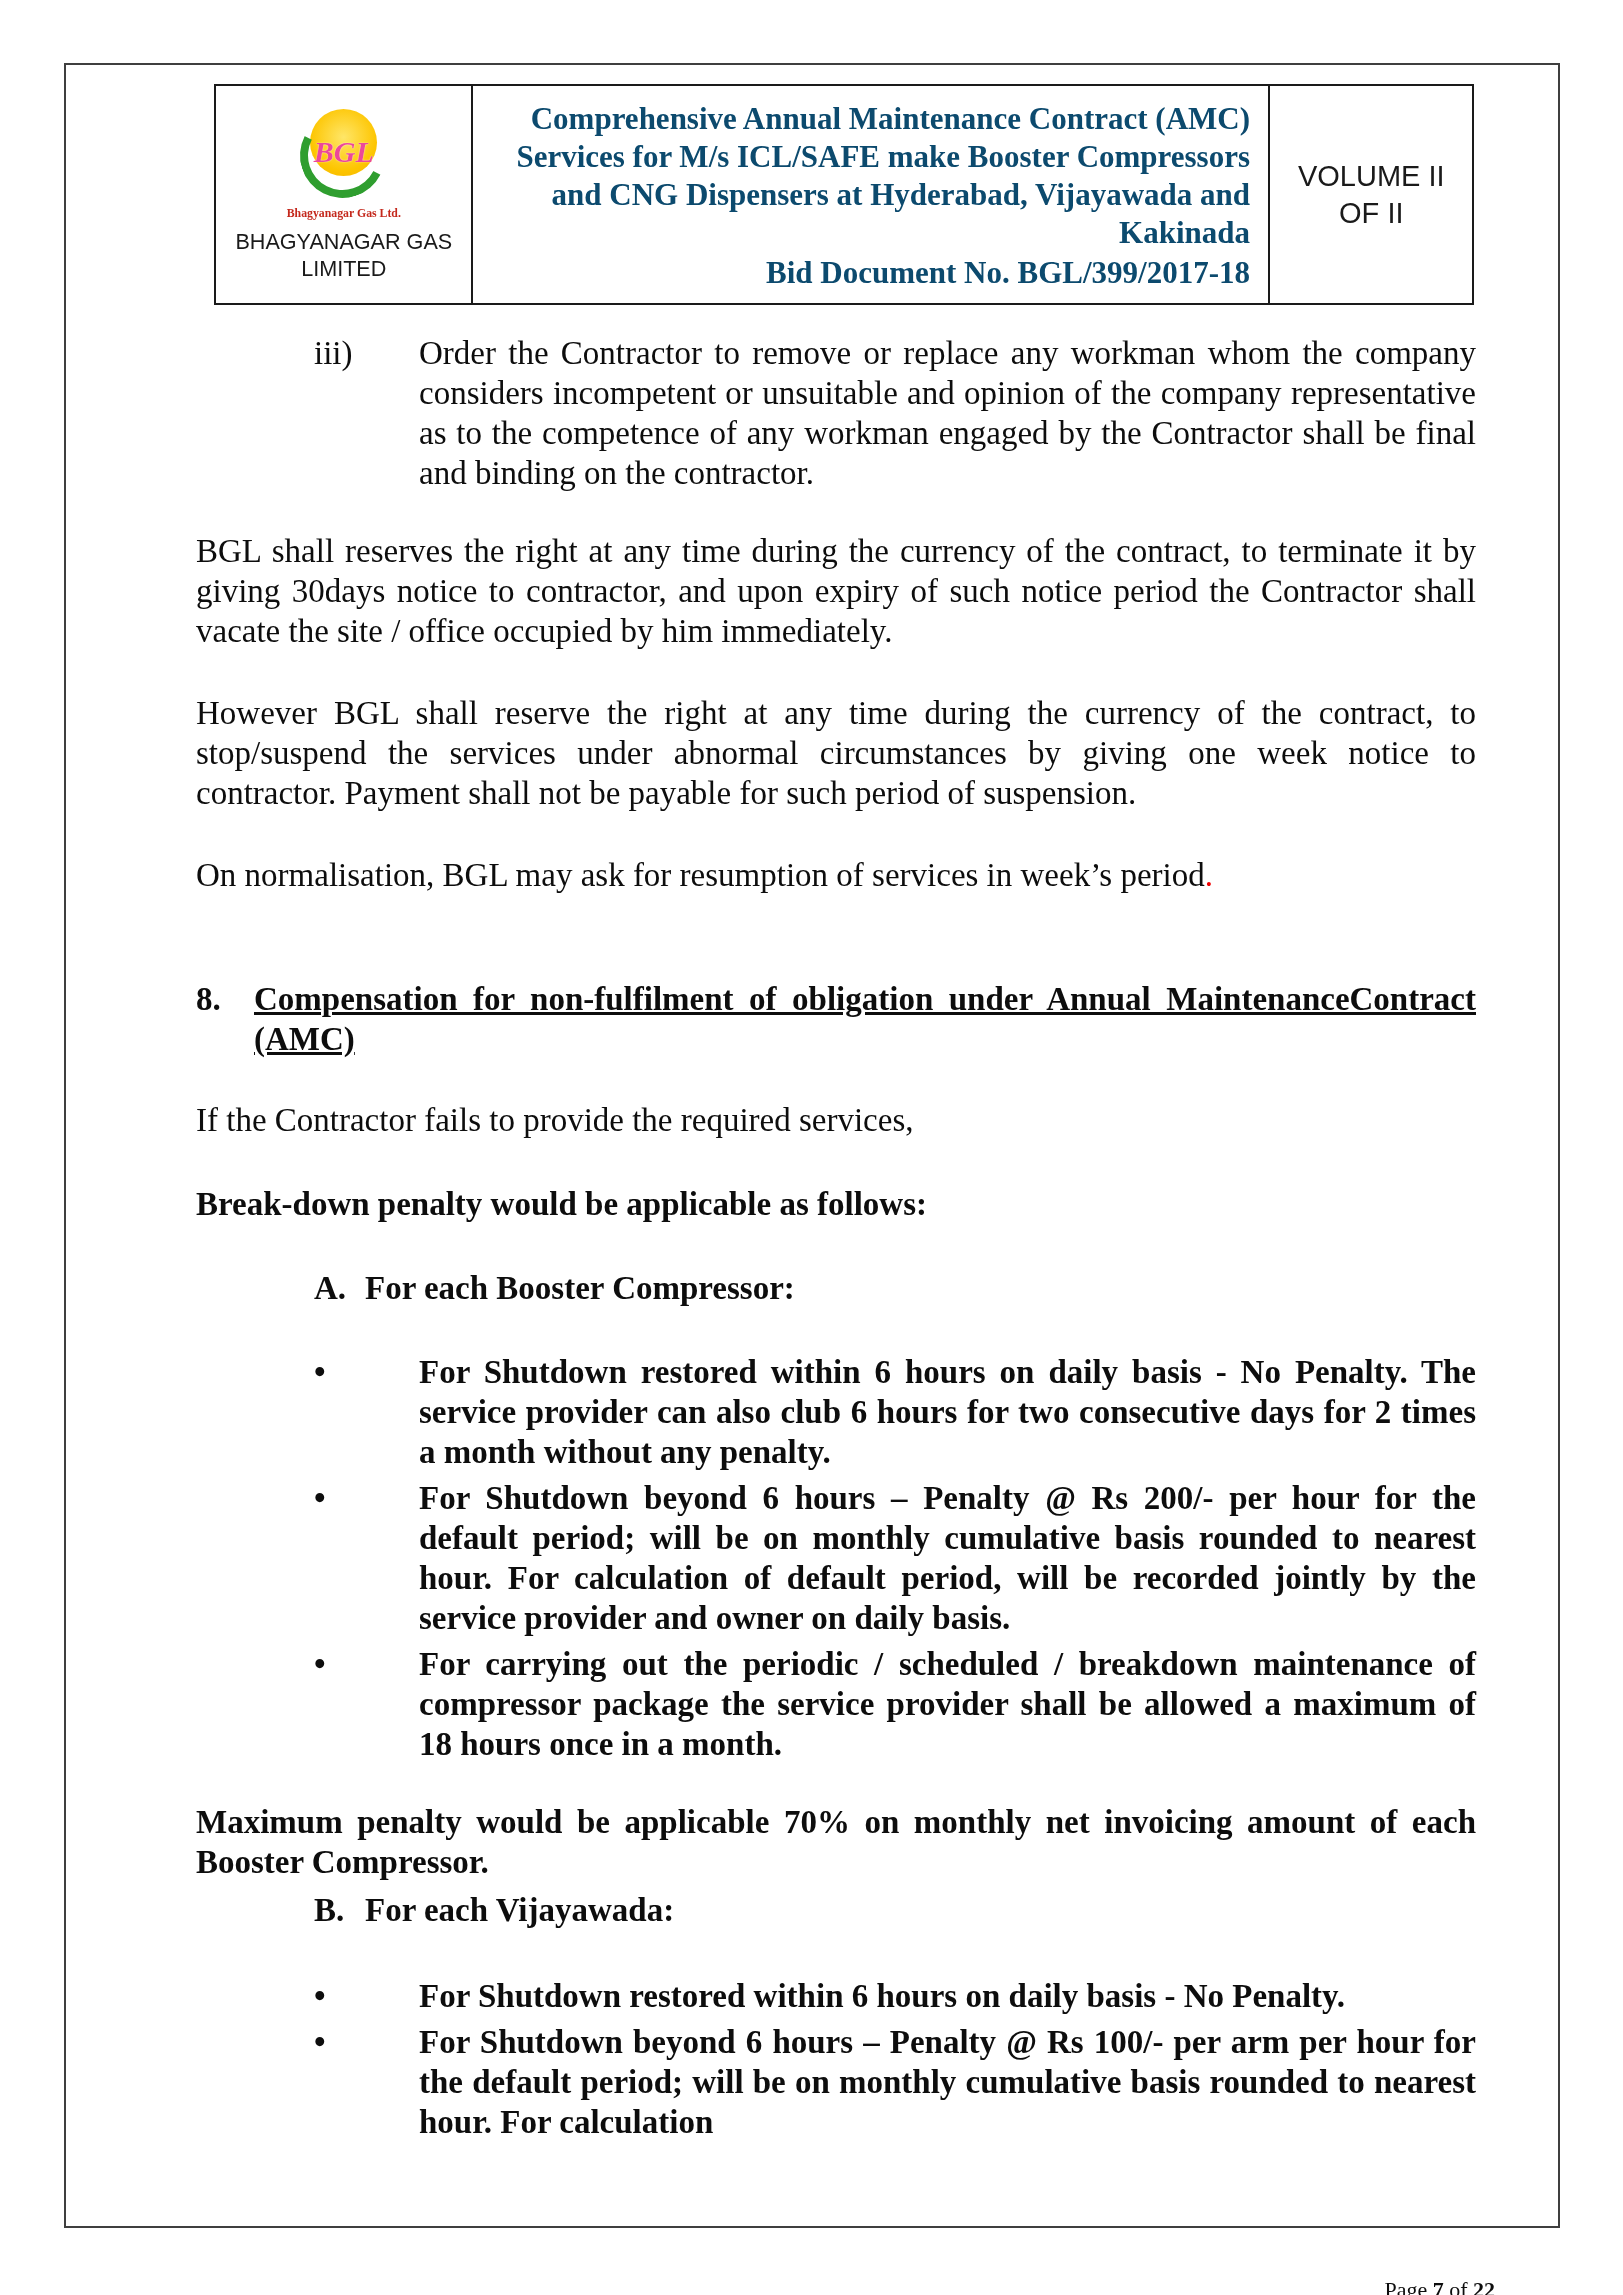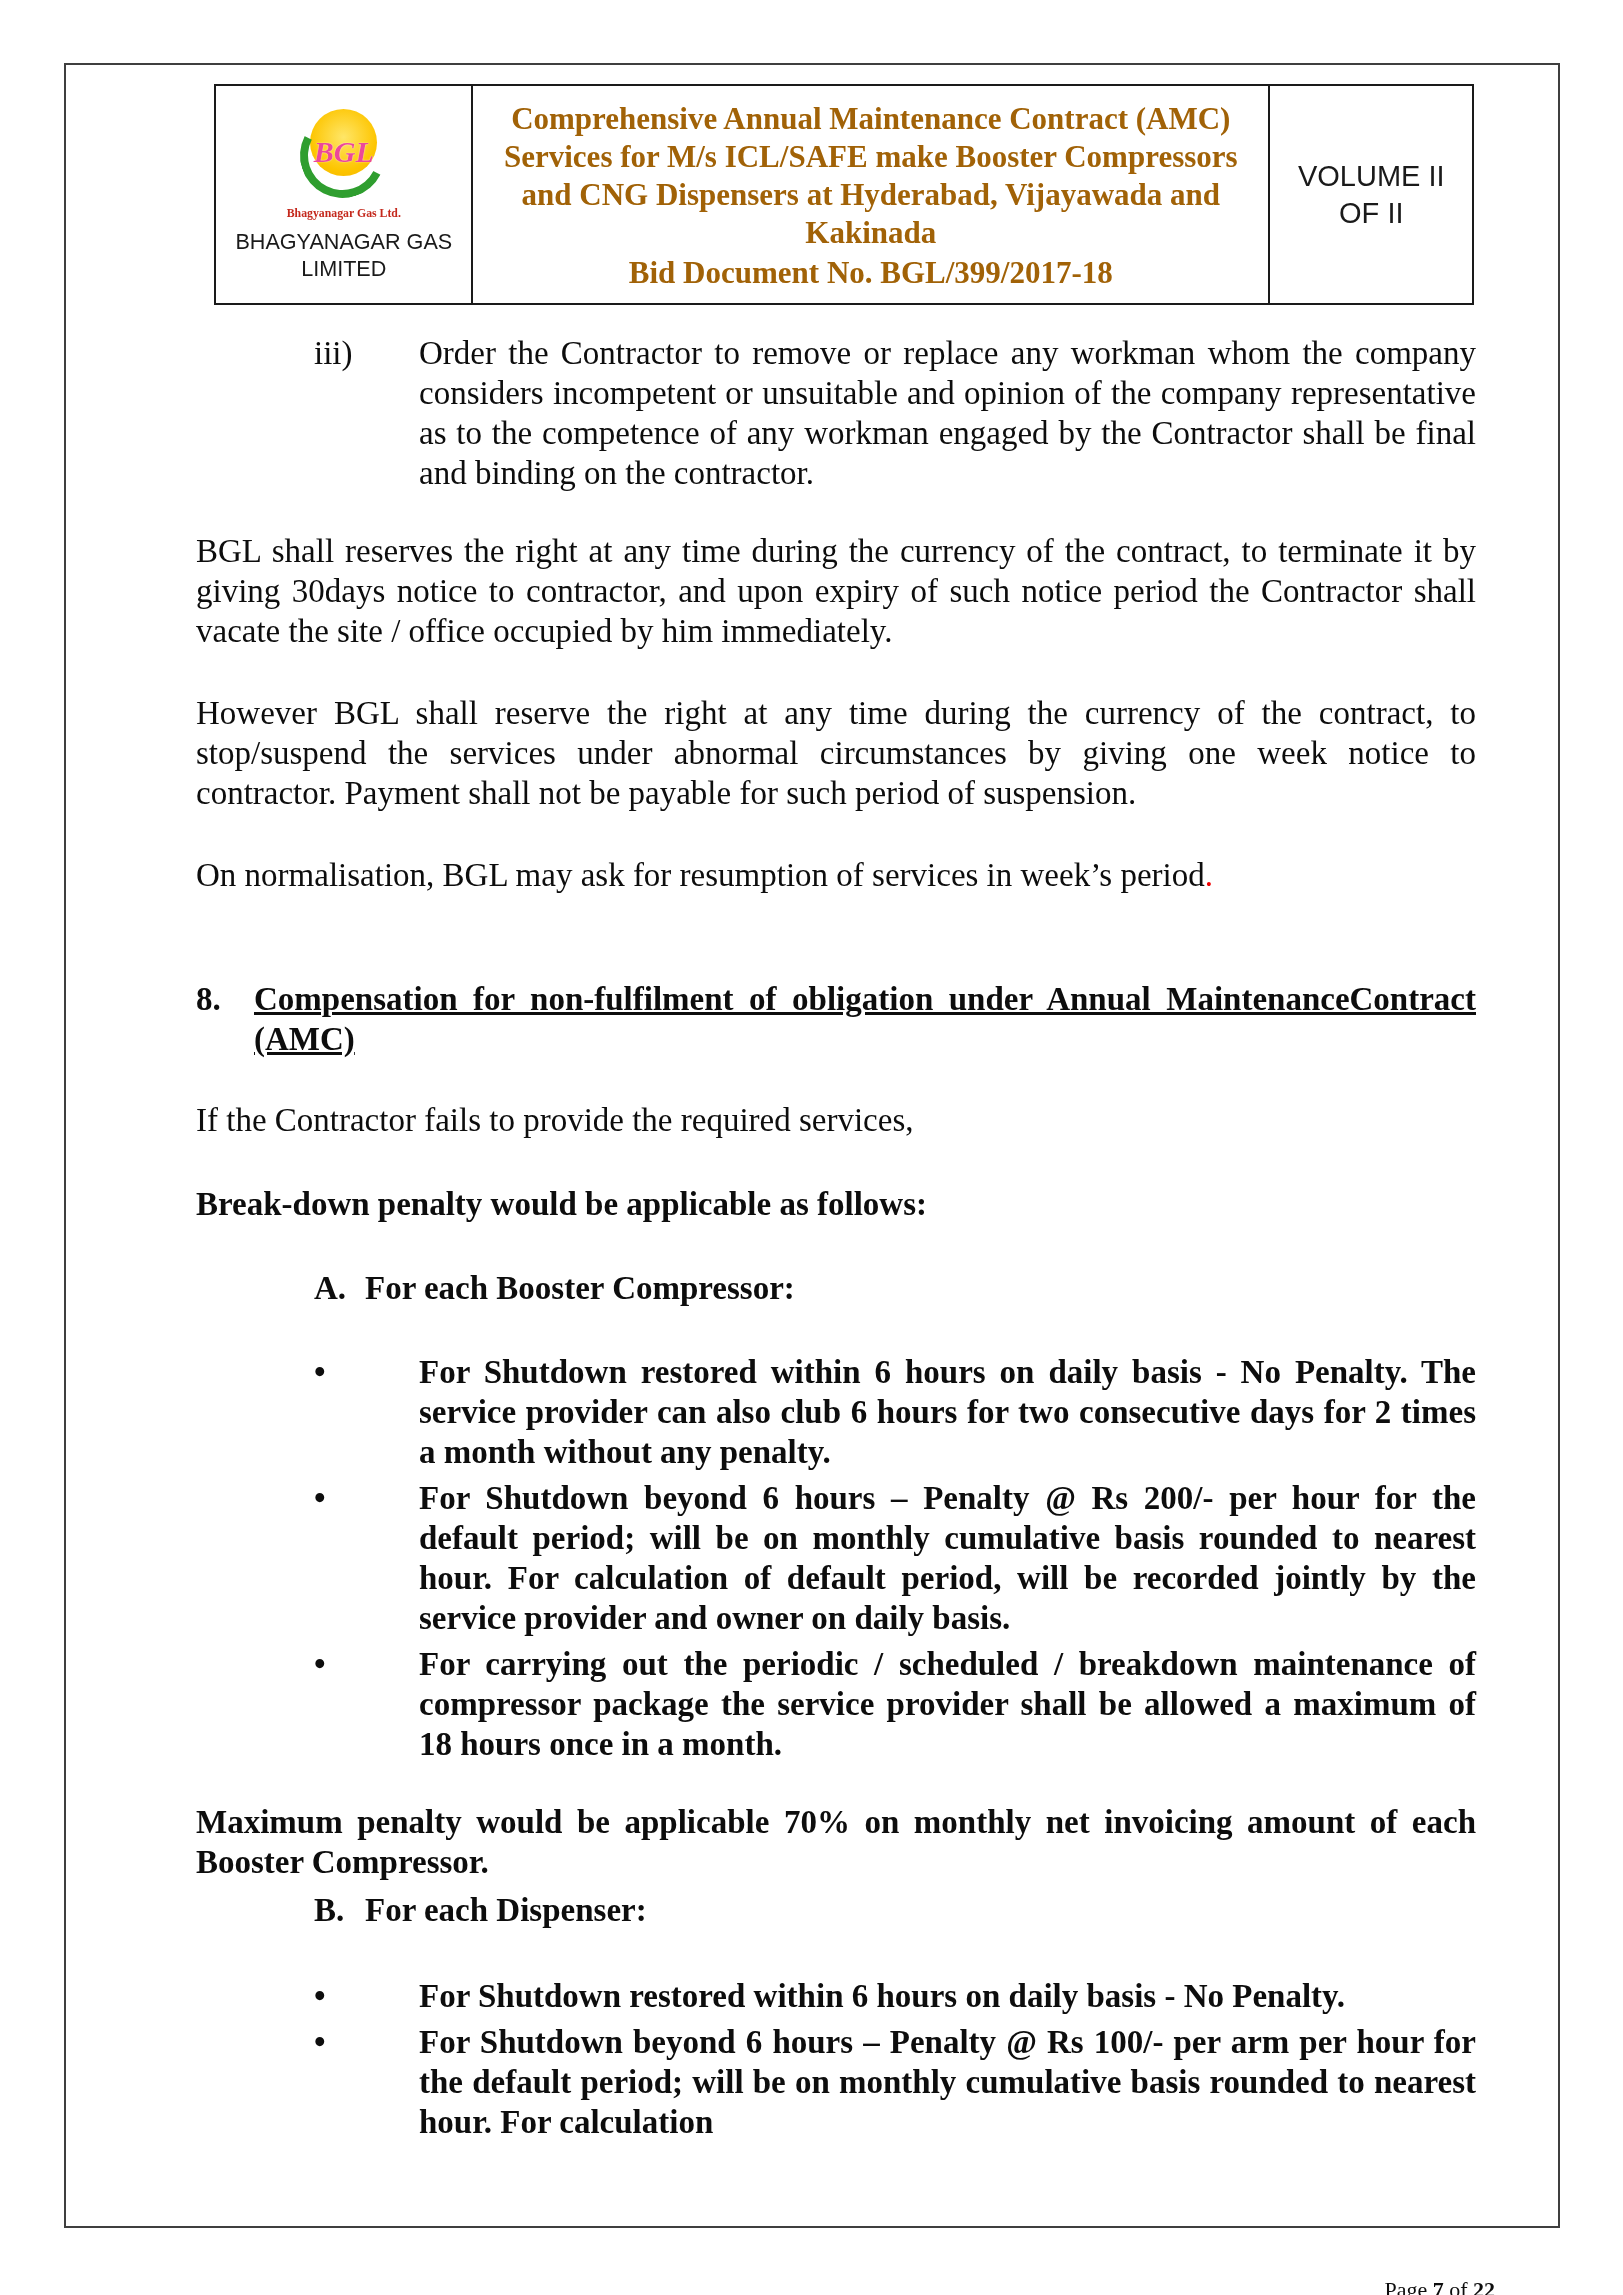--- a/index.html
+++ b/index.html
@@ -41,23 +41,23 @@
   }
   .logo-tagline {
     font-family:"Liberation Serif", serif; font-weight:bold; font-size:11.8px;
     color:#c4281c; margin-top:1.3px; text-align:center;
   }
   .company-name {
     margin-top:6.5px; font-family:"Liberation Sans", sans-serif; font-size:21.6px;
     line-height:27px; color:#1a1a1a; text-align:center;
   }
   .cell-title {
-    flex:1; border-right:2px solid #1a1a1a; text-align:center;
+    flex:1; border-right:2px solid #1a1a1a; text-align:right;
     padding:14.4px 18.3px 11.8px 18.3px; font-weight:bold; font-size:31px; line-height:38px;
-    color:#a16207;
+    color:#0c4a6e;
   }
   .cell-title .bid-no { margin-top:1.3px; }
   .cell-volume {
     width:202px; display:flex; flex-direction:column; align-items:center; justify-content:center;
     font-family:"Liberation Sans", sans-serif; font-size:29px; line-height:37px; color:#1a1a1a;
   }
 
   
   .para, .list-item, .h7, .h8, .alpha-item {
     font-size:33px; line-height:40px; color:#0d0d0d;
@@ -164,21 +164,21 @@
       <div class="list-item">
         <span class="marker">•</span>
         <span class="item-text">For carrying out the periodic / scheduled / breakdown maintenance of compressor package the service provider shall be allowed a maximum of 18 hours once in a month.</span>
       </div>
     </div>
 
     <p class="para max-penalty">Maximum penalty would be applicable 70% on monthly net invoicing amount of each Booster Compressor.</p>
 
     <div class="alpha-item alpha-b">
       <span class="marker">B.</span>
-      <span>For each Dispenser:</span>
+      <span>For each Vijayawada:</span>
     </div>
 
     <div class="bullet-list last">
       <div class="list-item">
         <span class="marker">•</span>
         <span class="item-text">For Shutdown restored within 6 hours on daily basis - No Penalty.</span>
       </div>
       <div class="list-item">
         <span class="marker">•</span>
         <span class="item-text">For Shutdown beyond 6 hours – Penalty @ Rs 100/- per arm per hour for the default period; will be on monthly cumulative basis rounded to nearest hour. For calculation</span>

